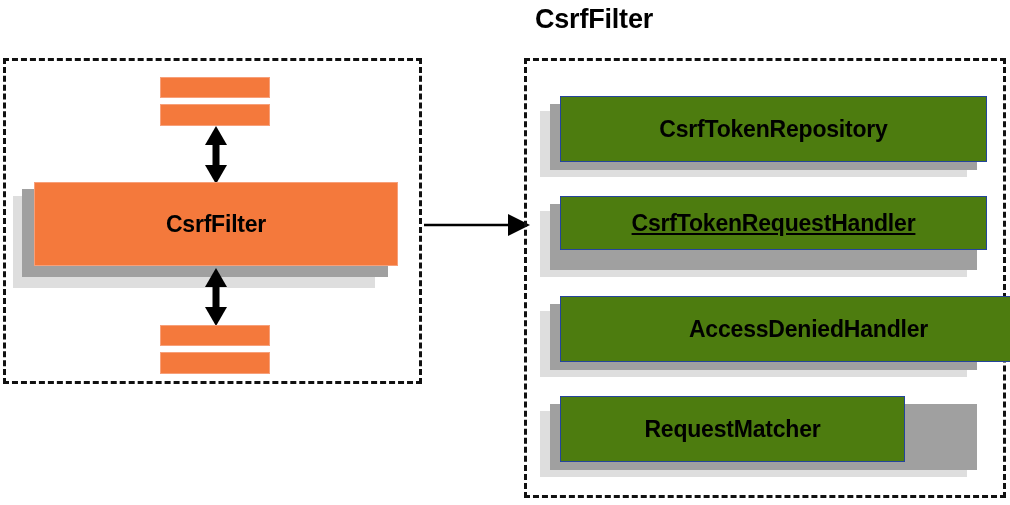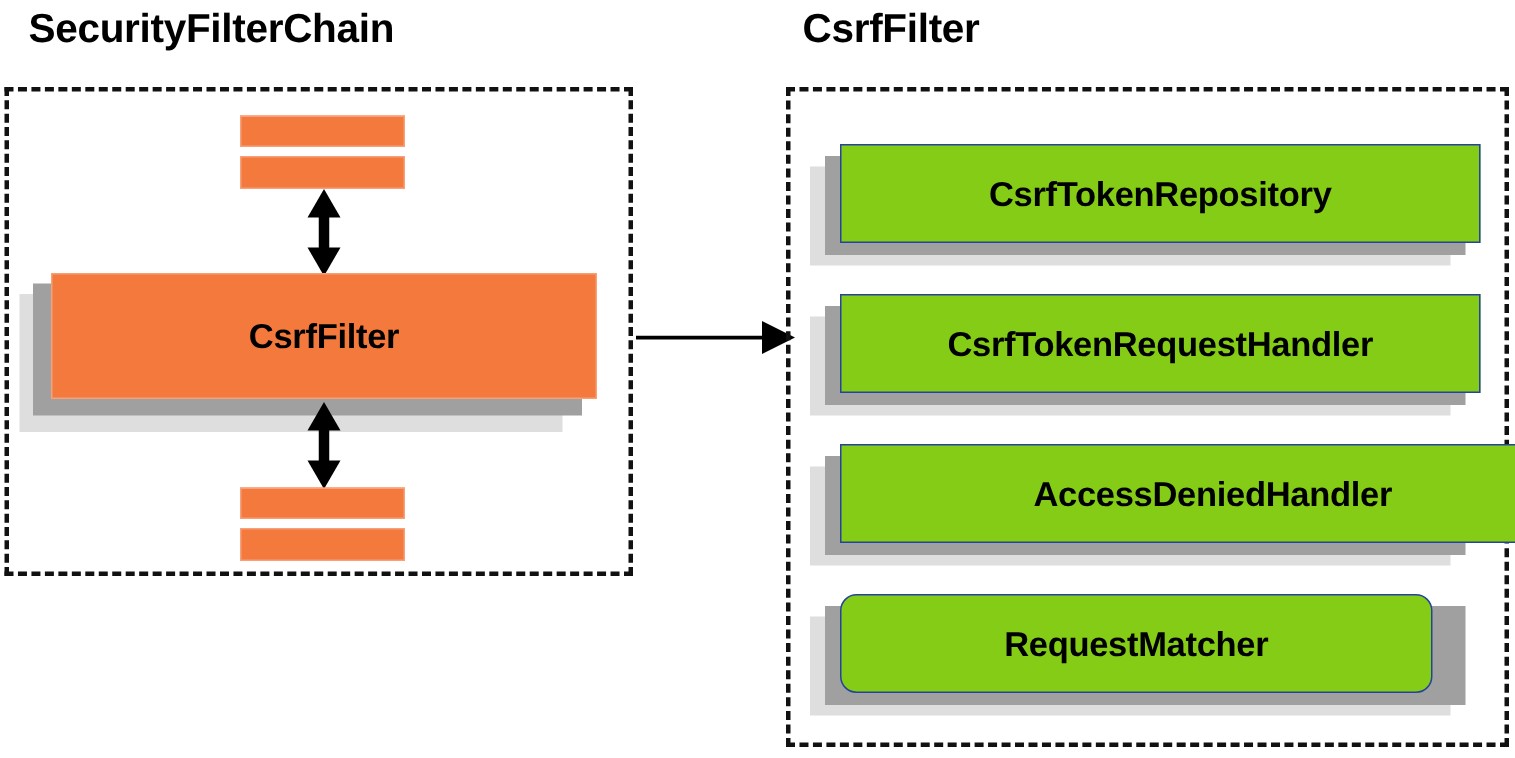--- a/index.html
+++ b/index.html
@@ -72,21 +72,21 @@
     white-space: nowrap;
   }
 
   
   .orange-face {
     background: #F4793C;
     border: 1px solid #F7A07A;
   }
   
   .blue-face {
-    background: #84cc16;
+    background: #4d7c0f;
     border: 1px solid #24449C;
   }
 
   
   .bar-orange {
     position: absolute;
     background: #F4793C;
     border: 1px solid #F7A07A;
     box-sizing: border-box;
   }
@@ -95,21 +95,20 @@
   .arrow-svg {
     position: absolute;
     overflow: visible;
   }
 </style>
 </head>
 <body>
 
 <div class="canvas">
 
-  <div class="panel-title" id="title-left">SecurityFilterChain</div>
 
   <div class="group-box" id="group-left"></div>
 
   <div class="bar-orange" style="left:160px; top:77px; width:110px; height:21px;"></div>
   <div class="bar-orange" style="left:160px; top:104px; width:110px; height:22px;"></div>
 
   <svg class="arrow-svg" style="left:196px; top:126px;" width="40" height="58" viewBox="0 0 40 58">
     <line x1="20" y1="10" x2="20" y2="48" stroke="#000" stroke-width="7"></line>
     <polygon points="20,0 31,19 9,19" fill="#000"></polygon>
     <polygon points="20,58 31,39 9,39" fill="#000"></polygon>
@@ -145,34 +144,34 @@
     <div class="sh sh-light" style="left:540px; top:111px; width:427px; height:66px;"></div>
     <div class="sh sh-dark" style="left:550px; top:104px; width:427px; height:66px;"></div>
     <div class="card-face blue-face" style="left:560px; top:96px; width:427px; height:66px;">
       <span class="card-label">CsrfTokenRepository</span>
     </div>
   </div>
 
   <div class="card-stack">
     <div class="sh sh-light" style="left:540px; top:211px; width:427px; height:66px;"></div>
     <div class="sh sh-dark" style="left:550px; top:204px; width:427px; height:66px;"></div>
-    <div class="card-face blue-face" style="left:560px; top:196px; width:427px; height:66px;">
+    <div class="card-face blue-face" style="left:560px; top:196px; width:427px; height:54px;text-decoration:underline;">
       <span class="card-label">CsrfTokenRequestHandler</span>
     </div>
   </div>
 
   <div class="card-stack">
     <div class="sh sh-light" style="left:540px; top:311px; width:427px; height:66px;"></div>
     <div class="sh sh-dark" style="left:550px; top:304px; width:427px; height:66px;"></div>
     <div class="card-face blue-face" style="left:560px; top:296px; width:497px; height:66px;">
       <span class="card-label">AccessDeniedHandler</span>
     </div>
   </div>
 
   <div class="card-stack">
     <div class="sh sh-light" style="left:540px; top:411px; width:427px; height:66px;"></div>
     <div class="sh sh-dark" style="left:550px; top:404px; width:427px; height:66px;"></div>
-    <div class="card-face blue-face" style="left:560px; top:396px; width:395px; height:66px;border-radius:11px;">
+    <div class="card-face blue-face" style="left:560px; top:396px; width:345px; height:66px;">
       <span class="card-label">RequestMatcher</span>
     </div>
   </div>
 
 </div>
 
 </body></html>

